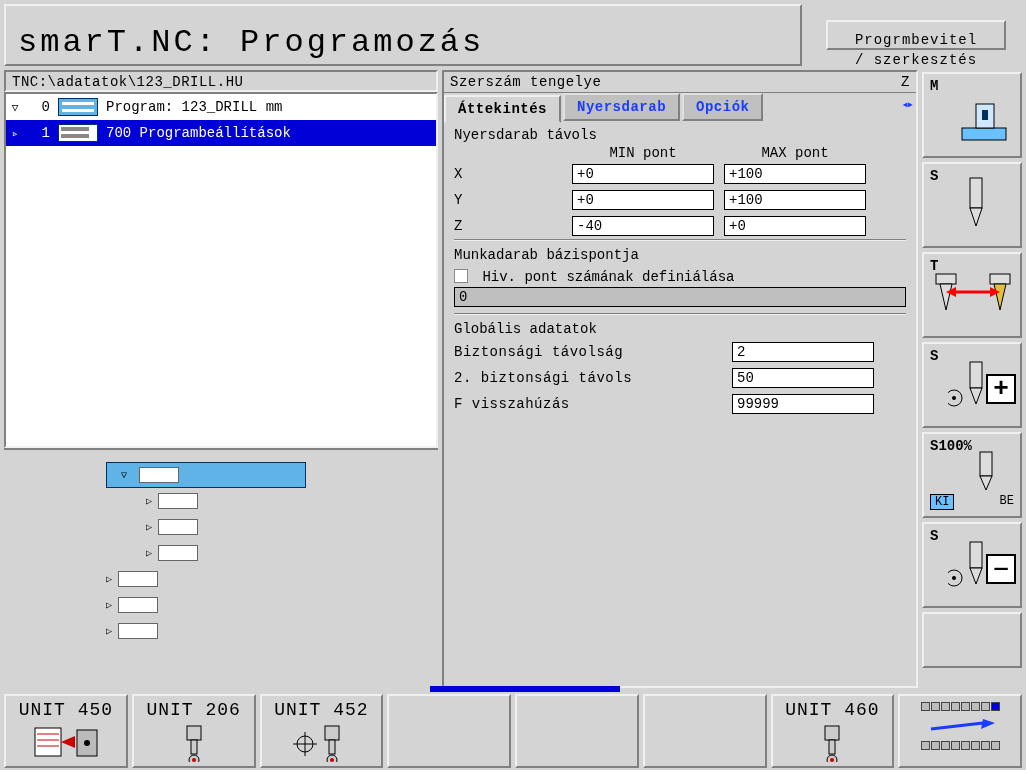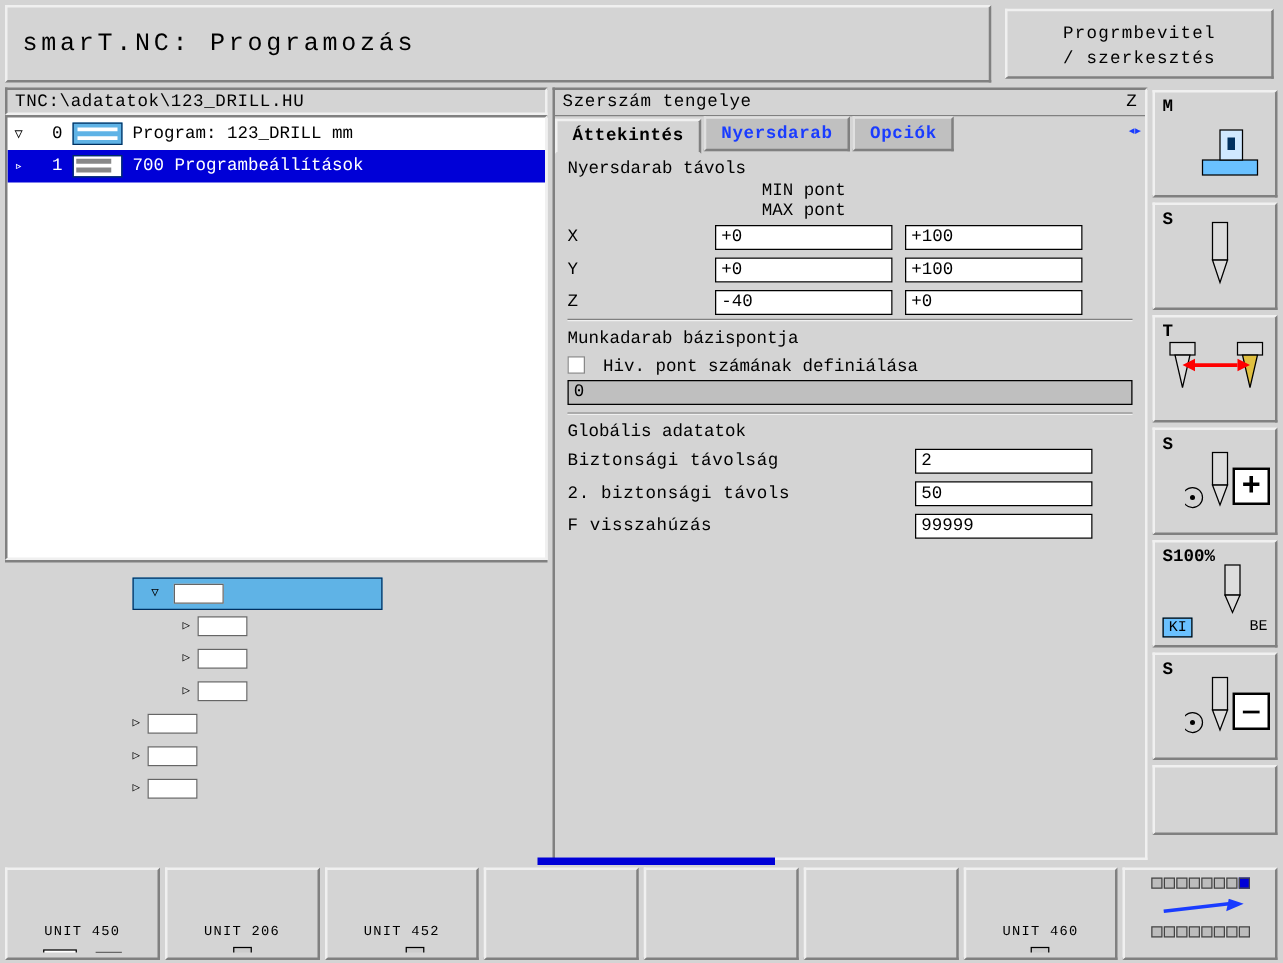--- a/index.html
+++ b/index.html
@@ -32,28 +32,28 @@
     line-height: 16px;
   }
   .field.readonly { background: #bfbfbf; }
   
   #header {
     display: flex;
     height: 70px;
   }
   #title-bar {
     flex: 1;
-    font-size: 20px;
+    font-size: 32px;
     letter-spacing: 3px;
     padding: 18px 12px;
     margin: 4px;
   }
   #mode-box {
-    width: 215px;
-    margin: 7px;
+    width: 180px;
+    margin: 20px;
     padding: 8px;
     font-size: 14px;
     text-align: center;
     letter-spacing: 1px;
     line-height: 20px;
     font-family: Liberation Mono, monospace;
   }
   
   #main {
     display: flex;
@@ -144,21 +144,21 @@
   .tab{
     padding:4px 12px;border:2px solid;border-color:#f0f0f0 #808080 #d4d4d4 #f0f0f0;
     background:#d4d4d4;margin-right:2px;font-weight:bold;letter-spacing:0.5px;
     position:relative;top:2px;
   }
   .tab.inactive{color:#1a3cff;background:#c0c0c0;border-color:#e0e0e0 #808080 #808080 #e0e0e0;top:0;}
   .tab-nav{margin-left:auto;color:#1a3cff;font-weight:bold;padding:4px;font-size:12px;letter-spacing:-2px;}
   #form{flex:1;padding:4px 10px;font-size:14px;}
   .group-title{margin:2px 0;}
   .group{border-top:1px solid #808080;border-bottom:1px solid #f0f0f0;margin-bottom:6px;}
-  .col-labels{display:flex;padding-left:118px;flex-direction:column;}
+  .col-labels{display:flex;gap:10px;padding-left:118px;}
   .col-labels span{width:142px;text-align:center;}
   .form-row{display:flex;align-items:center;height:26px;gap:10px;}
   .form-row .lbl{width:108px;}
   .form-row .field{width:142px;}
   .form-row.wide .lbl{width:268px;letter-spacing:0.5px;}
   .form-row.wide .field{width:142px;}
   .chk{width:14px;height:14px;border:1px solid #888;background:#fff;display:inline-block;margin-right:6px;position:relative;top:2px;}
   #footer-blue{height:4px;background:#d4d4d4;position:relative;}
   #footer-blue::after{content:"";position:absolute;left:430px;width:190px;height:6px;background:#0000d7;top:-2px;}
   
@@ -174,21 +174,21 @@
   .side-btn .lbl{position:absolute;top:4px;left:6px;font-weight:bold;}
   .side-btn svg{position:absolute;}
   .plus{position:absolute;right:4px;top:30px;width:30px;height:30px;border:2px solid #000;display:flex;align-items:center;justify-content:center;font-size:26px;font-weight:bold;background:#fff;}
   .ki-be{position:absolute;bottom:6px;left:6px;right:6px;display:flex;justify-content:space-between;font-size:12px;}
   .ki-be .ki{background:#6ac1ff;padding:0 4px;border:1px solid #000;}
   
   #softkeys{
     display:flex;height:78px;gap:4px;padding:2px 4px;
   }
   .softkey{flex:1;display:flex;flex-direction:column;align-items:center;padding:4px;gap:2px;}
-  .softkey .sk-lbl{font-size:11px;letter-spacing:1px;margin-top:40px;}
+  .softkey .sk-lbl{font-size:18px;letter-spacing:1px;}
   .sk-steps{width:88px;display:flex;flex-direction:column;align-items:center;gap:8px;padding-top:6px;}
   .step-bar{display:flex;gap:1px;}
   .step-bar .cell{width:9px;height:9px;border:1px solid #444;background:#bcbcbc;}
   .step-bar .cell.on{background:#0000d7;}
 </style>
 </head>
 <body>
 
 <div id="header">
   <div id="title-bar" class="bevel">

